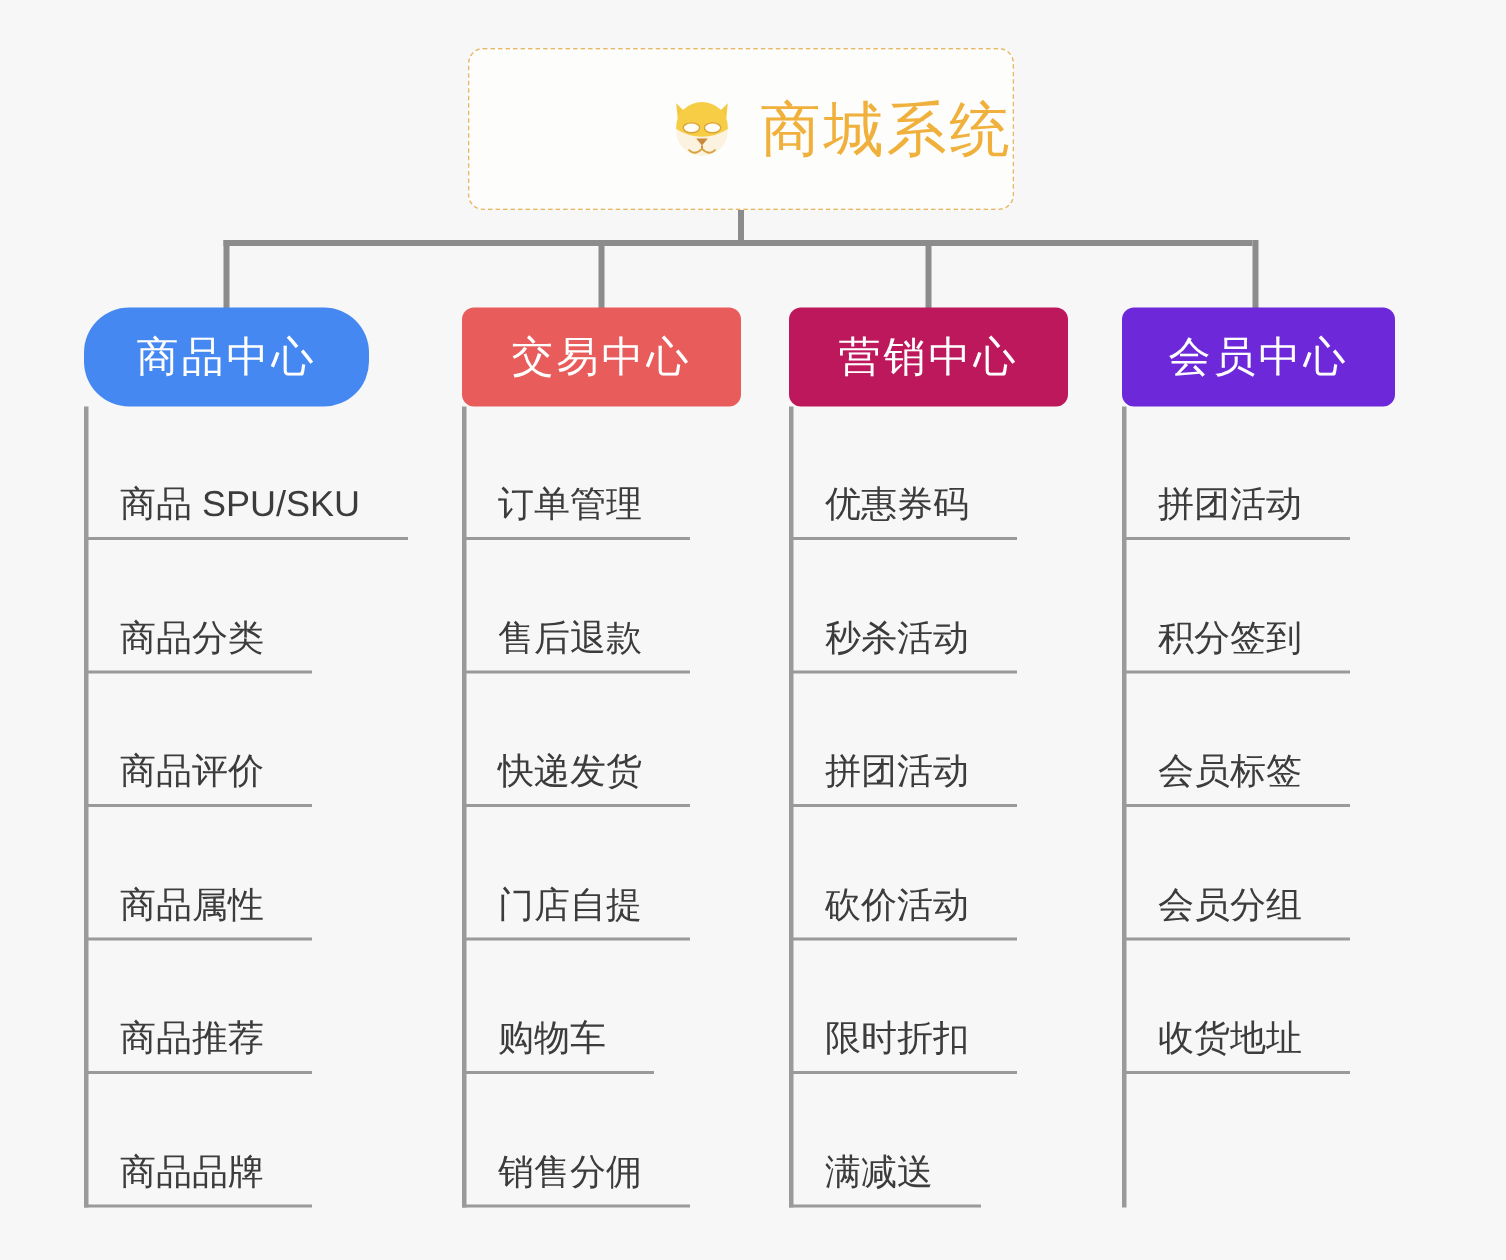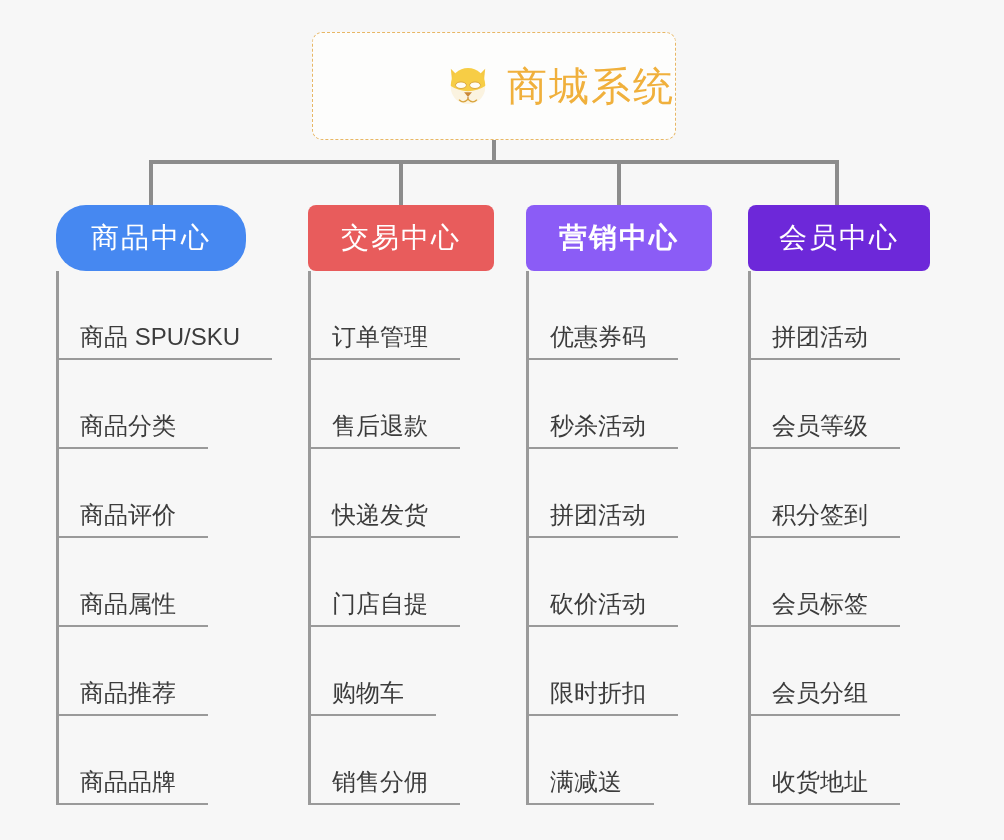--- a/index.html
+++ b/index.html
@@ -218,21 +218,21 @@
         <span class="leaf-rule" style="width:128px;"></span>
       </div>
       <div class="leaf">
         <span class="leaf-label">销售分佣</span>
         <span class="leaf-rule" style="width:152px;"></span>
       </div>
     </div>
   </div>
 
   <div class="column col-3">
-    <div class="cat-head" style="background:#8b5cf6;font-weight:bold;">
+    <div class="cat-head" style="background:#be185d;">
       <span>营销中心</span>
     </div>
     <div class="spine" style="height:534px;"></div>
     <div class="leaves">
       <div class="leaf">
         <span class="leaf-label">优惠券码</span>
         <span class="leaf-rule" style="width:152px;"></span>
       </div>
       <div class="leaf">
         <span class="leaf-label">秒杀活动</span>
@@ -261,24 +261,20 @@
     <div class="cat-head" style="background:#6d28d9;">
       <span>会员中心</span>
     </div>
     <div class="spine" style="height:534px;"></div>
     <div class="leaves">
       <div class="leaf">
         <span class="leaf-label">拼团活动</span>
         <span class="leaf-rule" style="width:152px;"></span>
       </div>
       <div class="leaf">
-        <span class="leaf-label">会员等级</span>
-        <span class="leaf-rule" style="width:152px;"></span>
-      </div>
-      <div class="leaf">
         <span class="leaf-label">积分签到</span>
         <span class="leaf-rule" style="width:152px;"></span>
       </div>
       <div class="leaf">
         <span class="leaf-label">会员标签</span>
         <span class="leaf-rule" style="width:152px;"></span>
       </div>
       <div class="leaf">
         <span class="leaf-label">会员分组</span>
         <span class="leaf-rule" style="width:152px;"></span>

